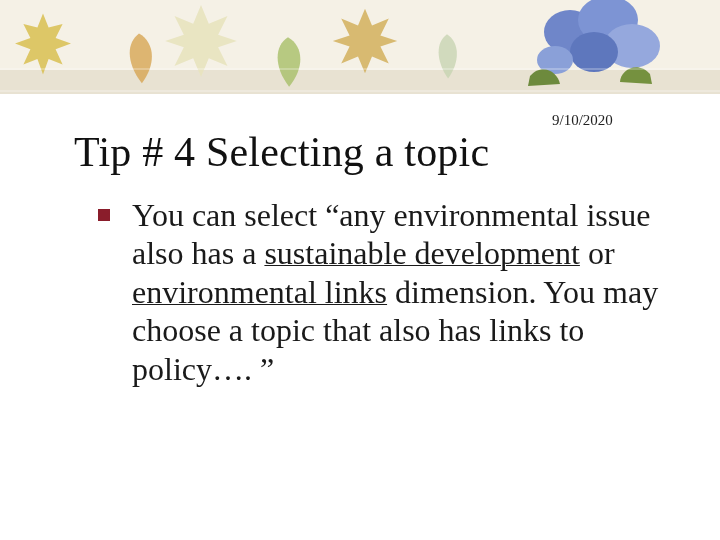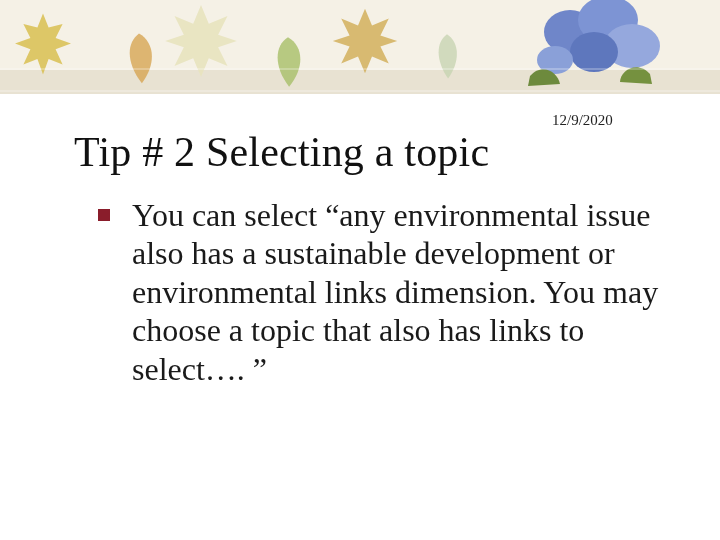--- a/index.html
+++ b/index.html
@@ -74,21 +74,21 @@
     background: #8a1d2b;
     margin-top: 13px;
     margin-right: 22px;
     flex: 0 0 12px;
   }
   .para {
     font-size: 32px;
     line-height: 1.20;
     color: #1a1a1a;
   }
-  .para .u { text-decoration-thickness: 1px; }
+  .para .u { text-decoration: underline; text-decoration-thickness: 1px; }
 </style>
 </head>
 <body>
 
 <div class="banner">
   <div class="leaf" style="left:8px; top:10px;">
     <svg width="70" height="70" viewBox="0 0 100 100">
       <path d="M50 5 L58 25 L78 20 L68 40 L90 48 L68 56 L78 78 L58 70 L50 92 L42 70 L22 78 L32 56 L10 48 L32 40 L22 20 L42 25 Z" fill="#d8be4a" opacity="0.9"></path>
     </svg>
   </div>
@@ -127,22 +127,22 @@
         <ellipse cx="55" cy="80" rx="18" ry="14" fill="#8aa0d8"></ellipse>
         <path d="M30 96 C42 82 58 92 60 104 L28 106 Z" fill="#6d8a3d"></path>
         <path d="M150 94 C138 80 120 90 120 102 L152 104 Z" fill="#75913f"></path>
       </g>
     </svg>
   </div>
   <div class="ruler top"></div>
   <div class="ruler bot"></div>
 </div>
 
-<div class="date">12/9/2020</div>
+<div class="date">9/10/2020</div>
 
-<h1 class="title">Tip # 2 Selecting a topic</h1>
+<h1 class="title">Tip # 4 Selecting a topic</h1>
 
 <div class="body-area">
   <div class="bullet-row">
     <div class="bullet"></div>
-    <p class="para" id="para"><span>You can select “any environmental issue also has a </span><span class="u">sustainable development</span><span> or </span><span class="u">environmental links</span><span> dimension. You may choose a topic that also has links to select…. ”</span></p>
+    <p class="para" id="para"><span>You can select “any environmental issue also has a </span><span class="u">sustainable development</span><span> or </span><span class="u">environmental links</span><span> dimension. You may choose a topic that also has links to policy…. ”</span></p>
   </div>
 </div>
 
 </body></html>

